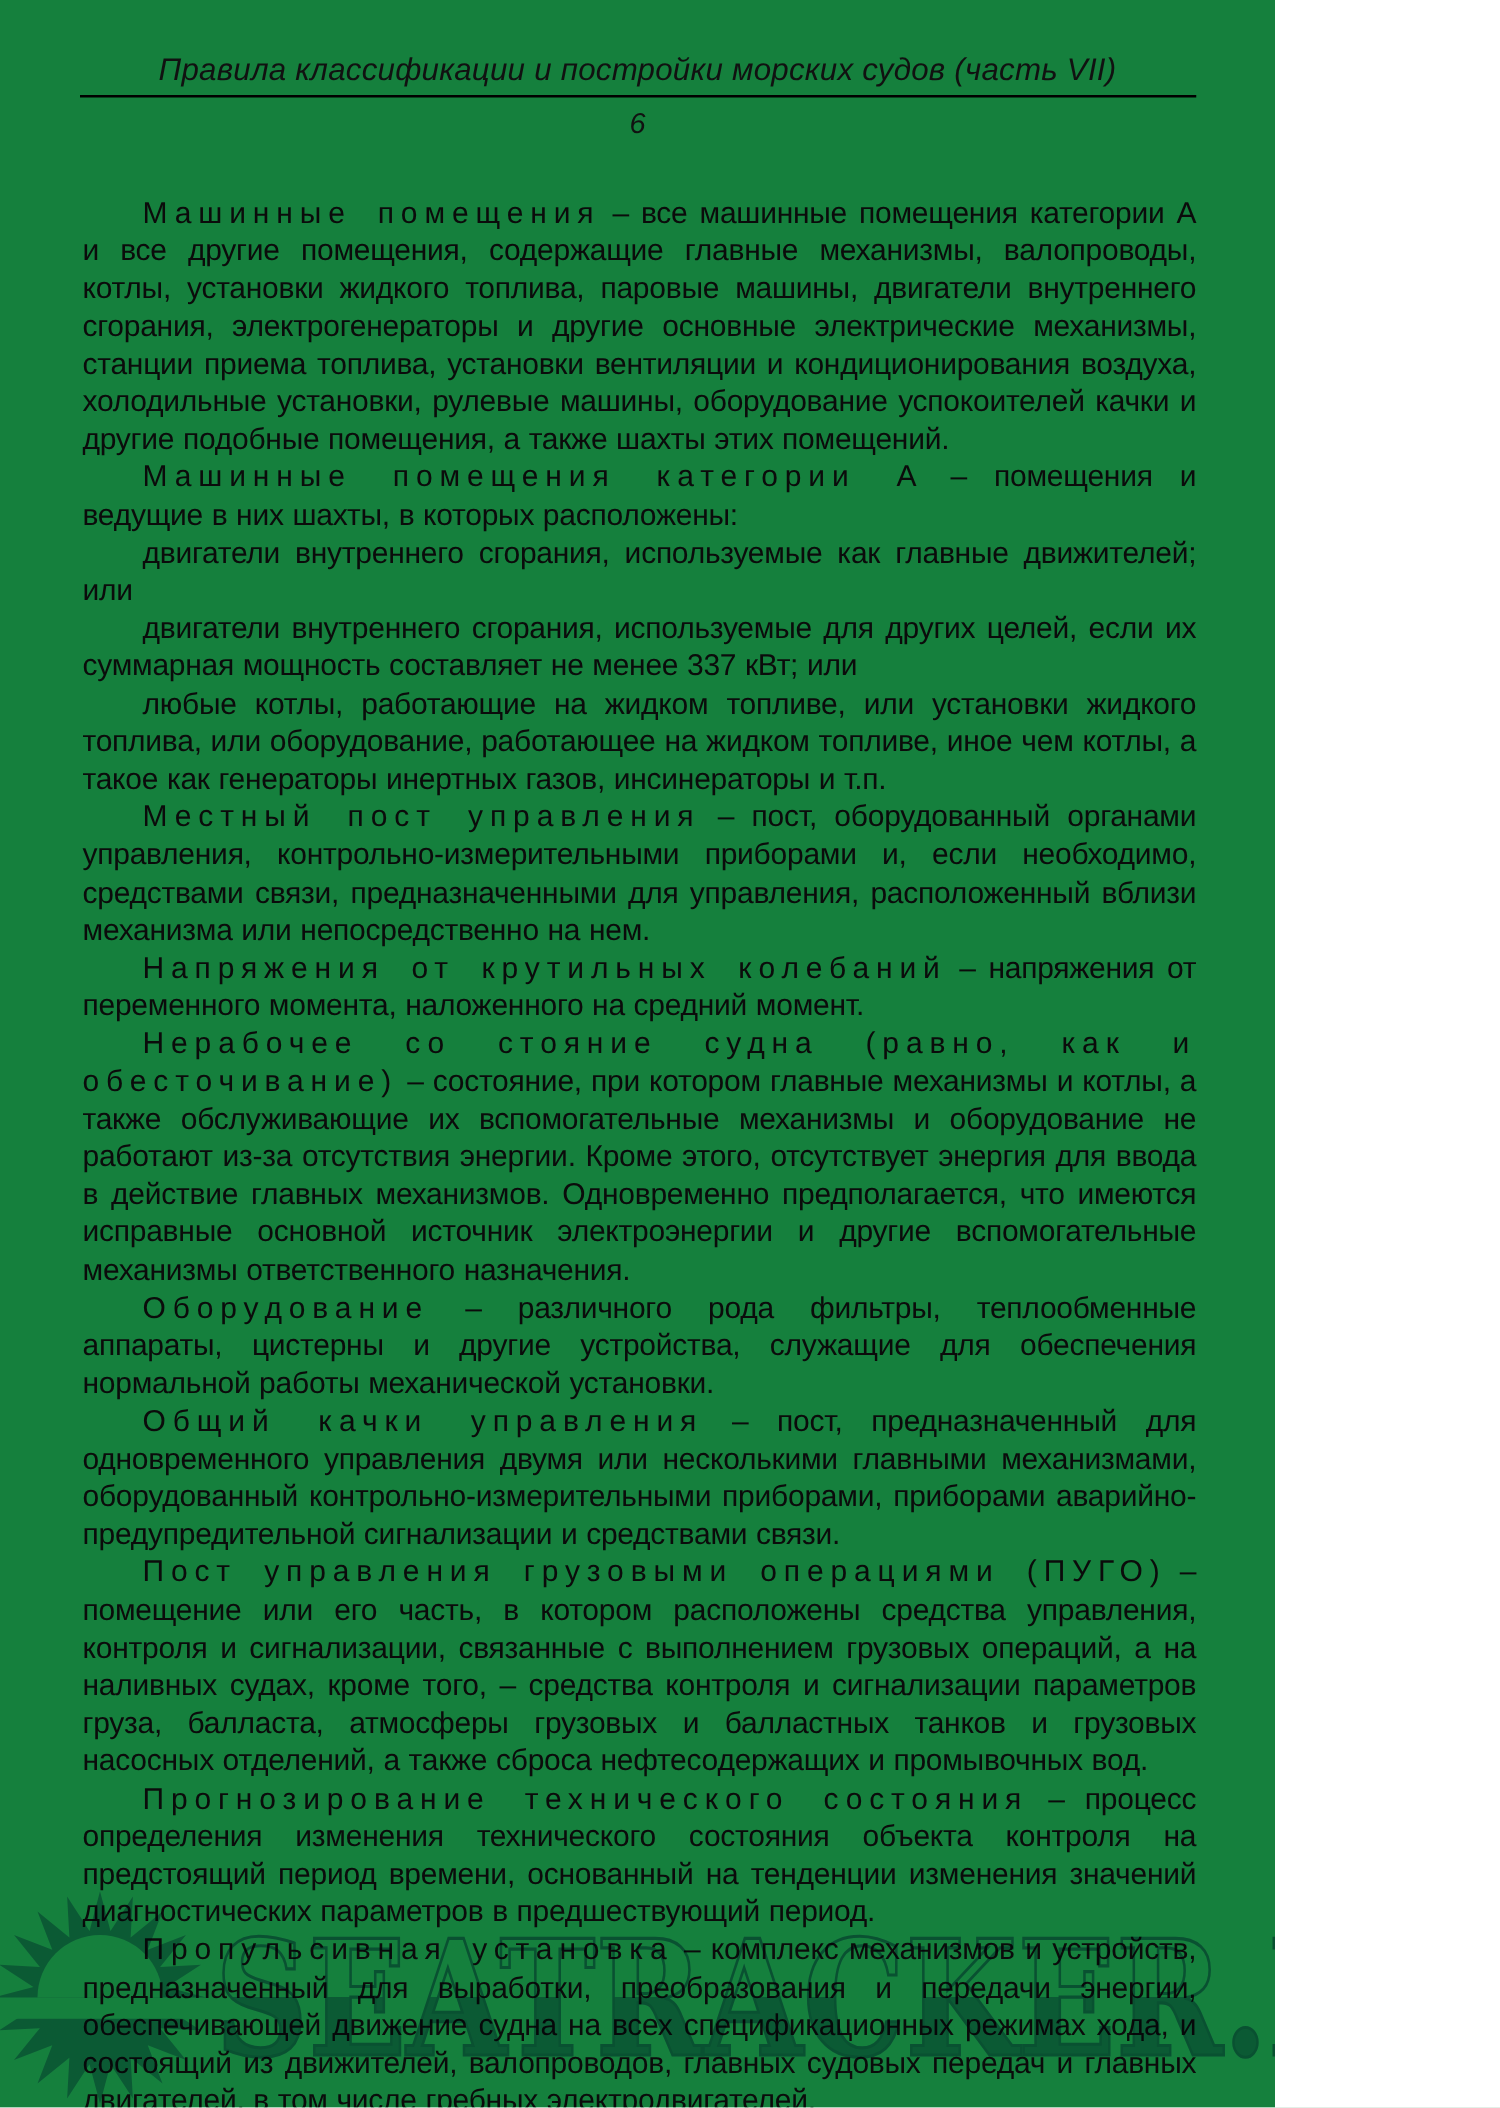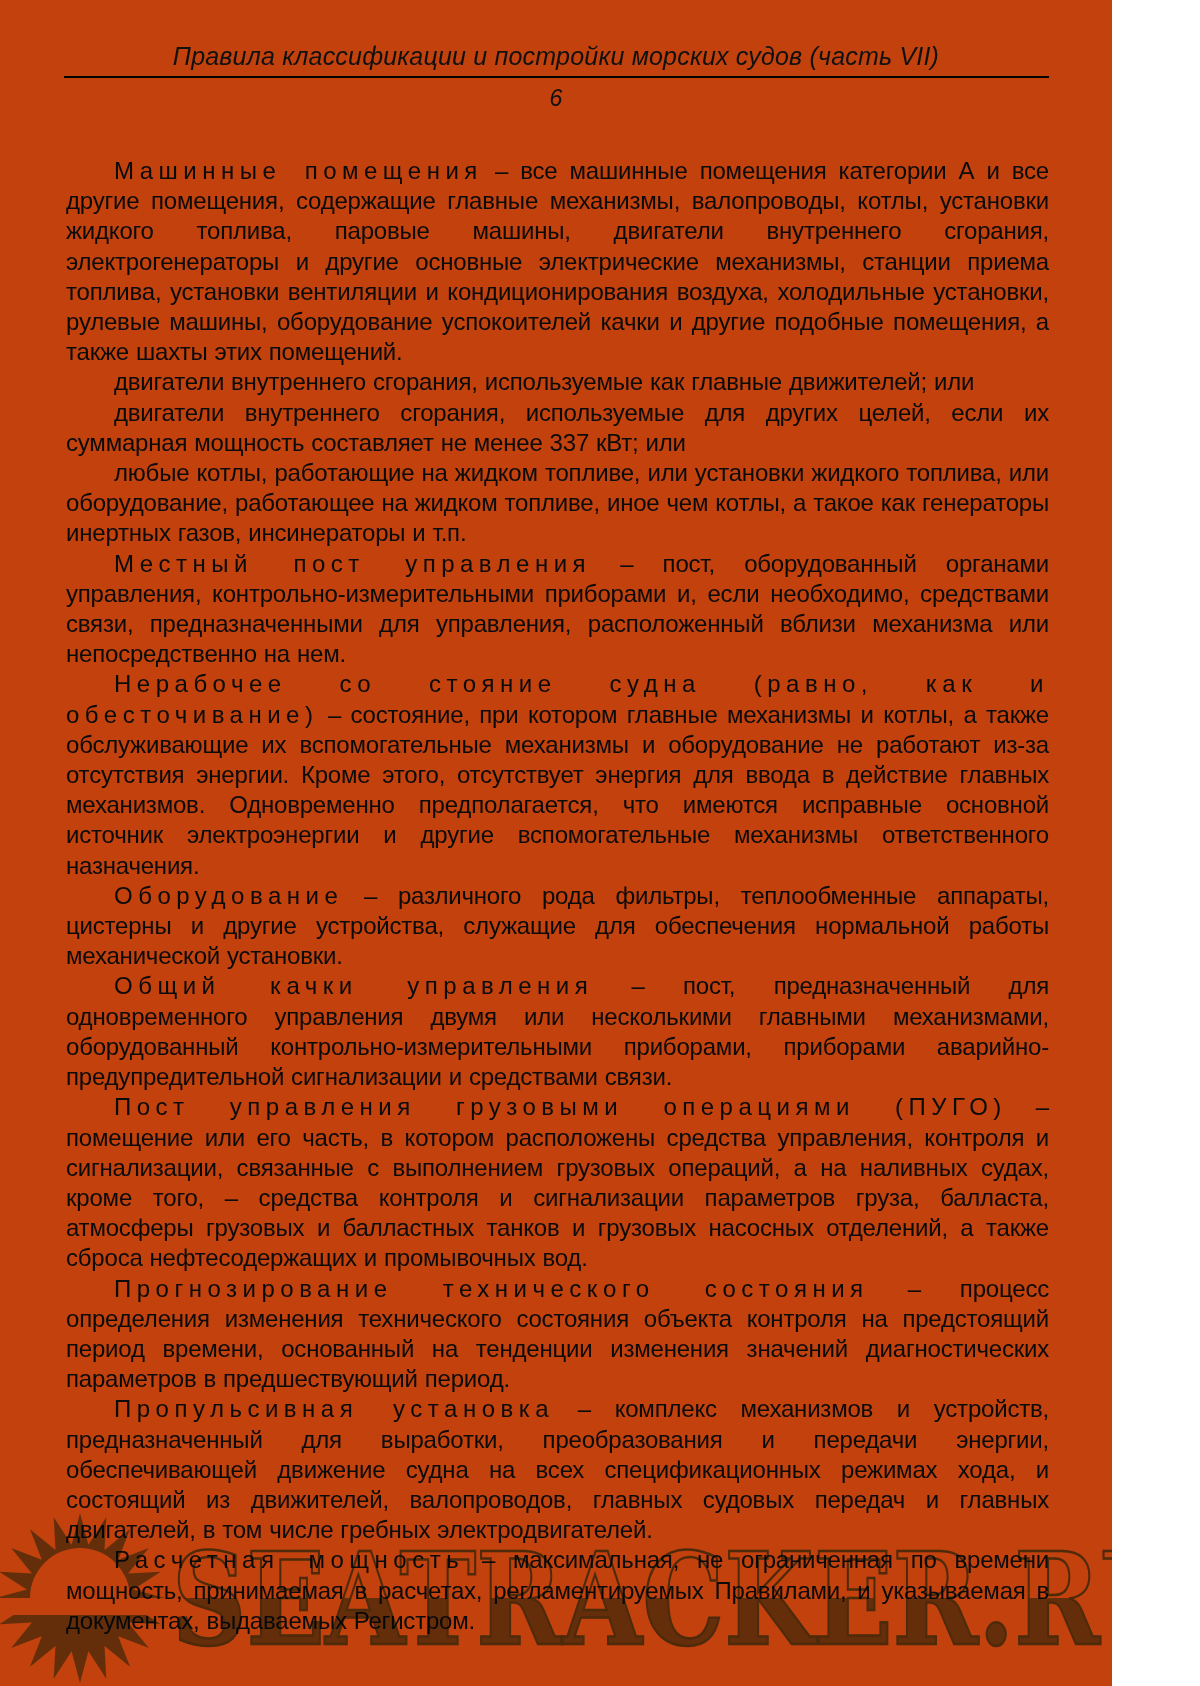--- a/index.html
+++ b/index.html
@@ -2,23 +2,23 @@
 <html lang="ru"><head>
 <meta charset="utf-8">
 <style>
   html, body {
     margin: 0;
     padding: 0;
     background: #ffffff;
   }
   .page {
     position: relative;
-    width: 1112px;
+    width: 1020px;
     height: 1686px;
-    background: #c2410c;
+    background: #15803d;
     overflow: hidden;
     font-family: "Liberation Sans", "DejaVu Sans", sans-serif;
     color: #0b0b0b;
   }
   
   .header { position: absolute; top: 0; left: 0; right: 0; }
   .doc-title {
     margin-top: 42px;
     text-align: center;
     font-style: italic;
@@ -82,24 +82,26 @@
 <div class="page">
 
   <div class="header">
     <div class="doc-title">Правила классификации и постройки морских судов (часть VII)</div>
     <div class="header-rule"></div>
     <div class="page-num">6</div>
   </div>
 
   <div class="content">
       <p><span class="term">Машинные помещения</span><span class="rest"> – все машинные помещения категории А и все другие помещения, содержащие главные механизмы, валопроводы, котлы, установки жидкого топлива, паровые машины, двигатели внутреннего сгорания, электрогенераторы и другие основные электрические механизмы, станции приема топлива, установки вентиляции и кондиционирования воздуха, холодильные установки, рулевые машины, оборудование успокоителей качки и другие подобные помещения, а также шахты этих помещений.</span></p>
+      <p><span class="term">Машинные помещения категории А</span><span class="rest"> – помещения и ведущие в них шахты, в которых расположены:</span></p>
       <p><span class="rest">двигатели внутреннего сгорания, используемые как главные движителей; или</span></p>
       <p><span class="rest">двигатели внутреннего сгорания, используемые для других целей, если их суммарная мощность составляет не менее 337 кВт; или</span></p>
       <p><span class="rest">любые котлы, работающие на жидком топливе, или установки жидкого топлива, или оборудование, работающее на жидком топливе, иное чем котлы, а такое как генераторы инертных газов, инсинераторы и т.п.</span></p>
       <p><span class="term">Местный пост управления</span><span class="rest"> – пост, оборудованный органами управления, контрольно-измерительными приборами и, если необходимо, средствами связи, предназначенными для управления, расположенный вблизи механизма или непосредственно на нем.</span></p>
+      <p><span class="term">Напряжения от крутильных колебаний</span><span class="rest"> – напряжения от переменного момента, наложенного на средний момент.</span></p>
       <p><span class="term">Нерабочее со стояние судна (равно, как и обесточивание)</span><span class="rest"> – состояние, при котором главные механизмы и котлы, а также обслуживающие их вспомогательные механизмы и оборудование не работают из-за отсутствия энергии. Кроме этого, отсутствует энергия для ввода в действие главных механизмов. Одновременно предполагается, что имеются исправные основной источник электроэнергии и другие вспомогательные механизмы ответственного назначения.</span></p>
       <p><span class="term">Оборудование</span><span class="rest"> – различного рода фильтры, теплообменные аппараты, цистерны и другие устройства, служащие для обеспечения нормальной работы механической установки.</span></p>
       <p><span class="term">Общий качки управления</span><span class="rest"> – пост, предназначенный для одновременного управления двумя или несколькими главными механизмами, оборудованный контрольно-измерительными приборами, приборами аварийно-предупредительной сигнализации и средствами связи.</span></p>
       <p><span class="term">Пост управления грузовыми операциями (ПУГО)</span><span class="rest"> – помещение или его часть, в котором расположены средства управления, контроля и сигнализации, связанные с выполнением грузовых операций, а на наливных судах, кроме того, – средства контроля и сигнализации параметров груза, балласта, атмосферы грузовых и балластных танков и грузовых насосных отделений, а также сброса нефтесодержащих и промывочных вод.</span></p>
       <p><span class="term">Прогнозирование технического состояния</span><span class="rest"> – процесс определения изменения технического состояния объекта контроля на предстоящий период времени, основанный на тенденции изменения значений диагностических параметров в предшествующий период.</span></p>
       <p><span class="term">Пропульсивная установка</span><span class="rest"> – комплекс механизмов и устройств, предназначенный для выработки, преобразования и передачи энергии, обеспечивающей движение судна на всех спецификационных режимах хода, и состоящий из движителей, валопроводов, главных судовых передач и главных двигателей, в том числе гребных электродвигателей.</span></p>
       <p><span class="term">Расчетная мощность</span><span class="rest"> – максимальная, не ограниченная по времени мощность, принимаемая в расчетах, регламентируемых Правилами, и указываемая в документах, выдаваемых Регистром.</span></p>
     </div>
 
   <div class="watermark">

